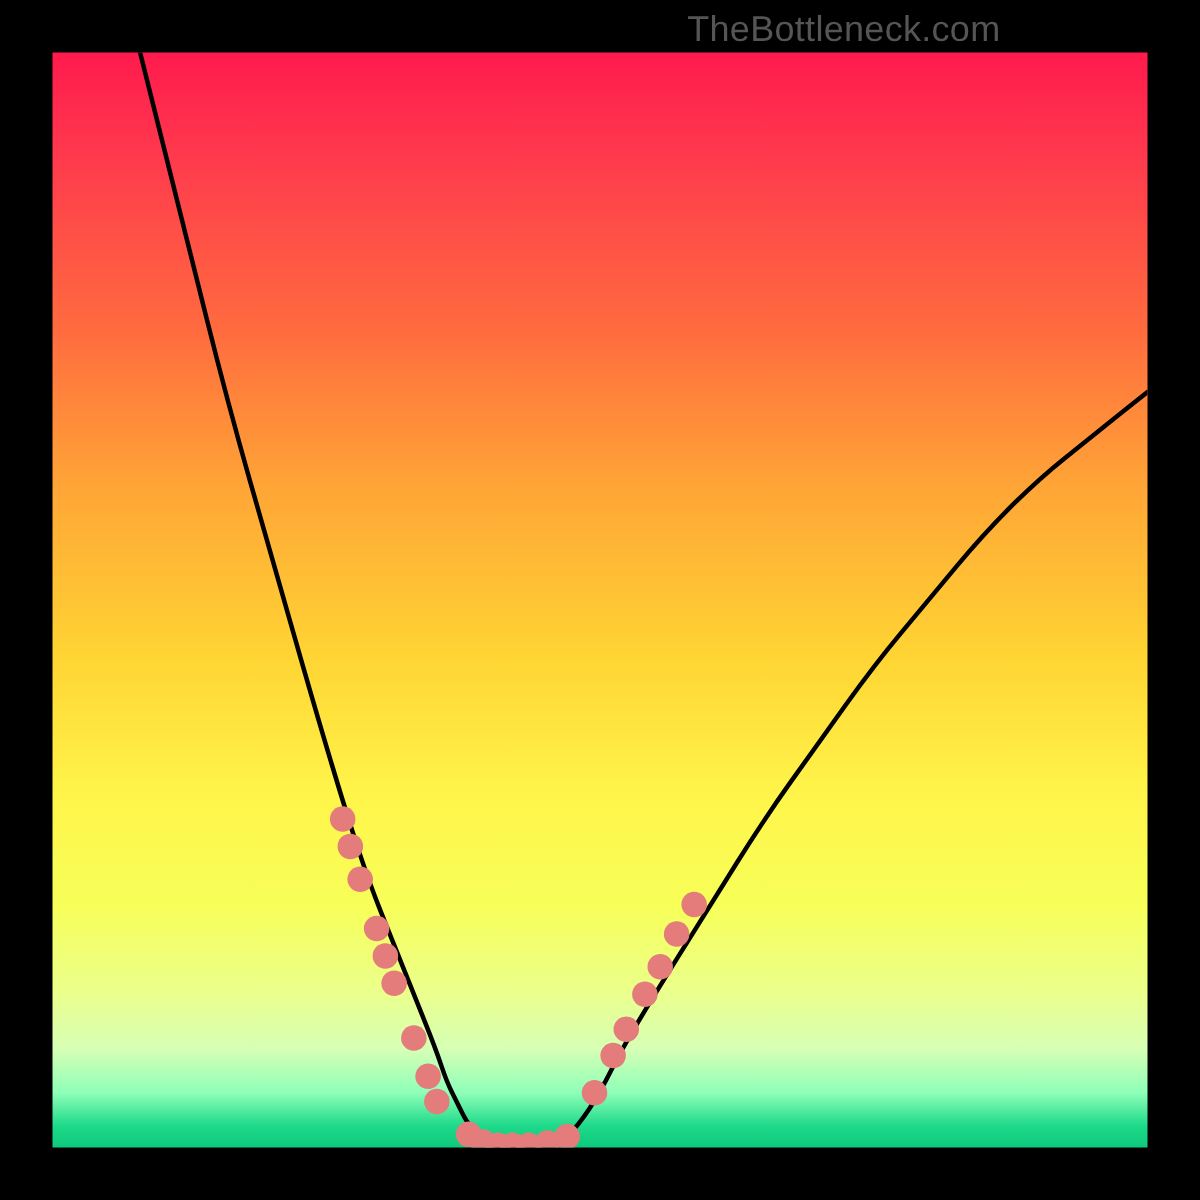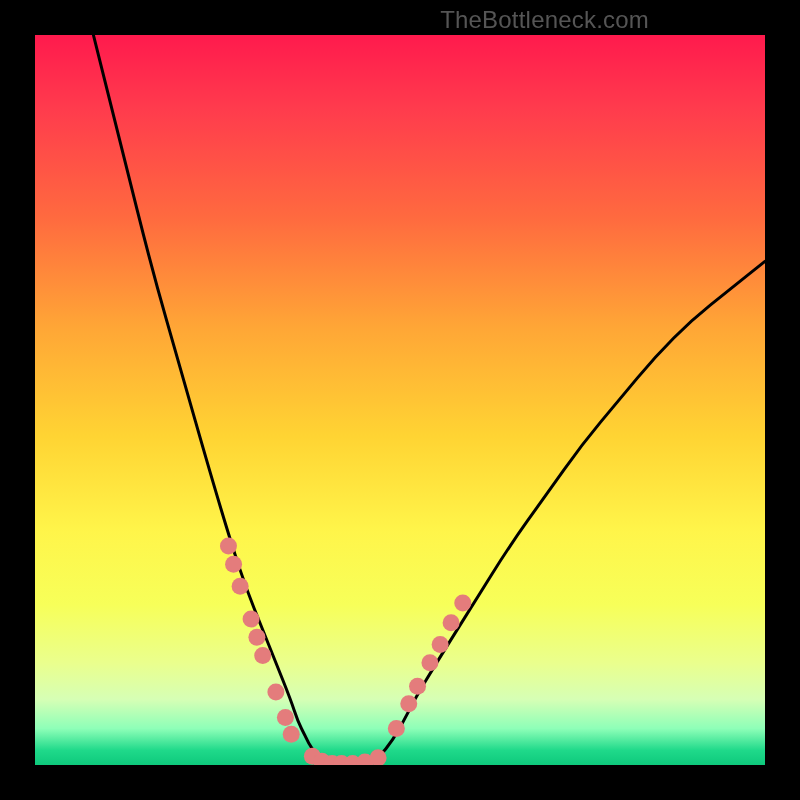--- a/index.html
+++ b/index.html
@@ -10,20 +10,21 @@
     background: #000;
     overflow: hidden;
   }
   .frame {
     position: absolute;
     left: 0;
     top: 0;
     width: 663px;
     height: 800px;
     background: #000;
+    padding-left: 18px;
   }
   .plot {
     position: absolute;
     left: 35px;
     top: 35px;
     width: 730px;
     height: 730px;
     background: linear-gradient(to bottom,
       #ff1a4d 0%,
       #ff3b4d 10%,

